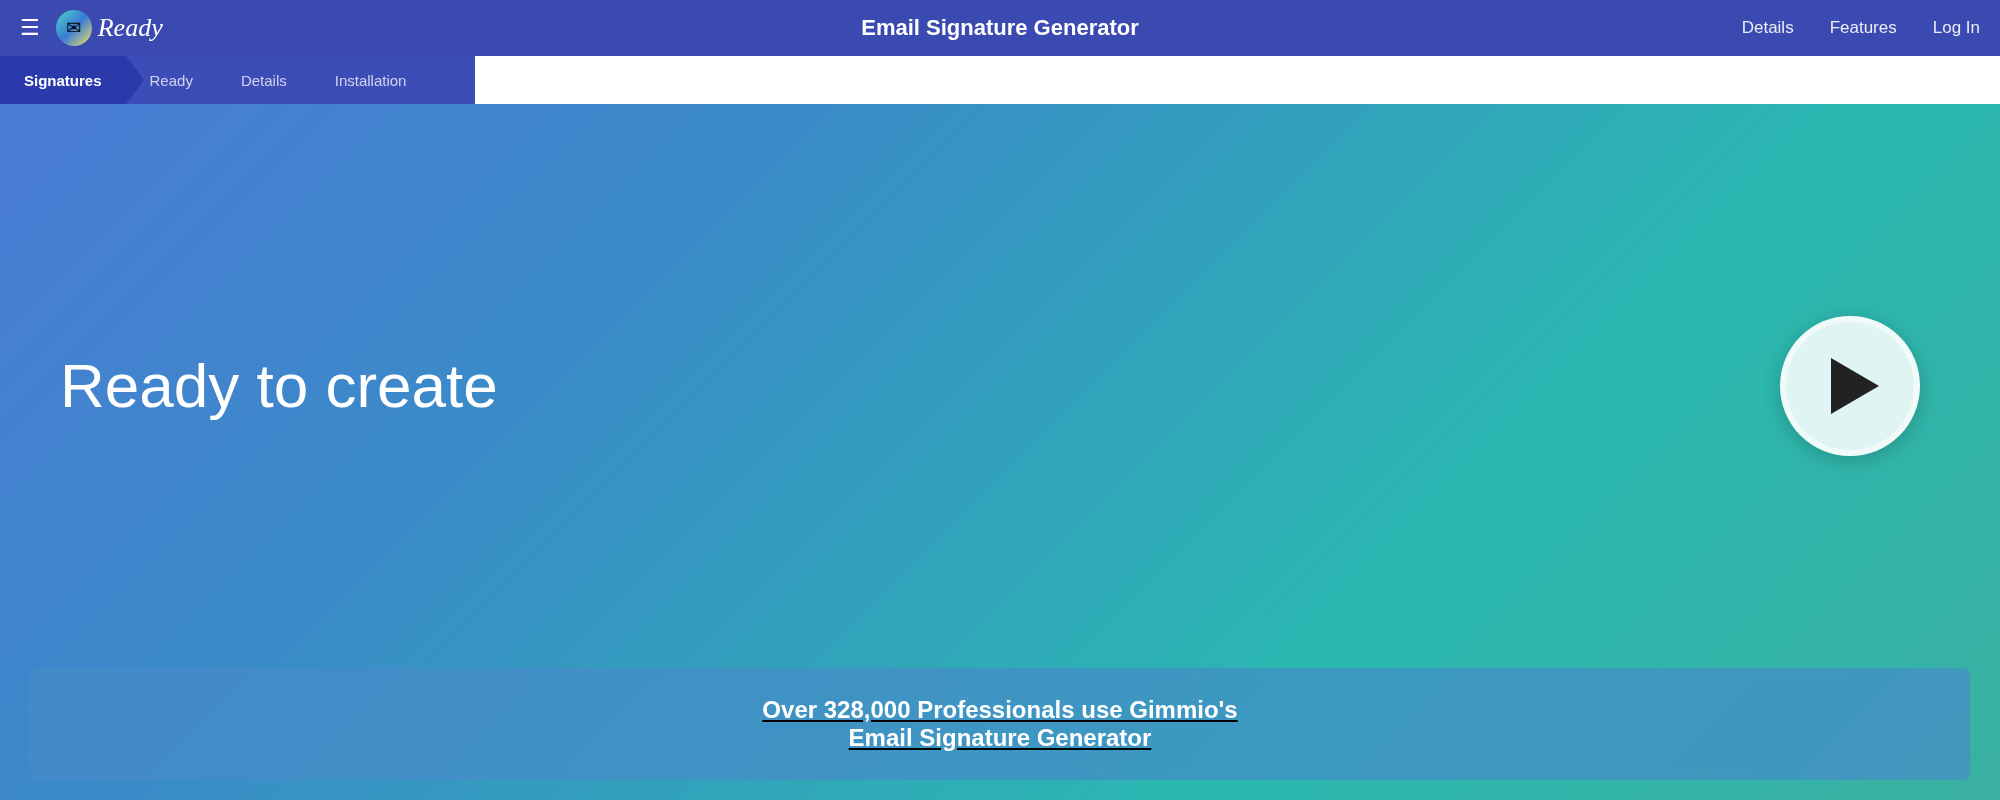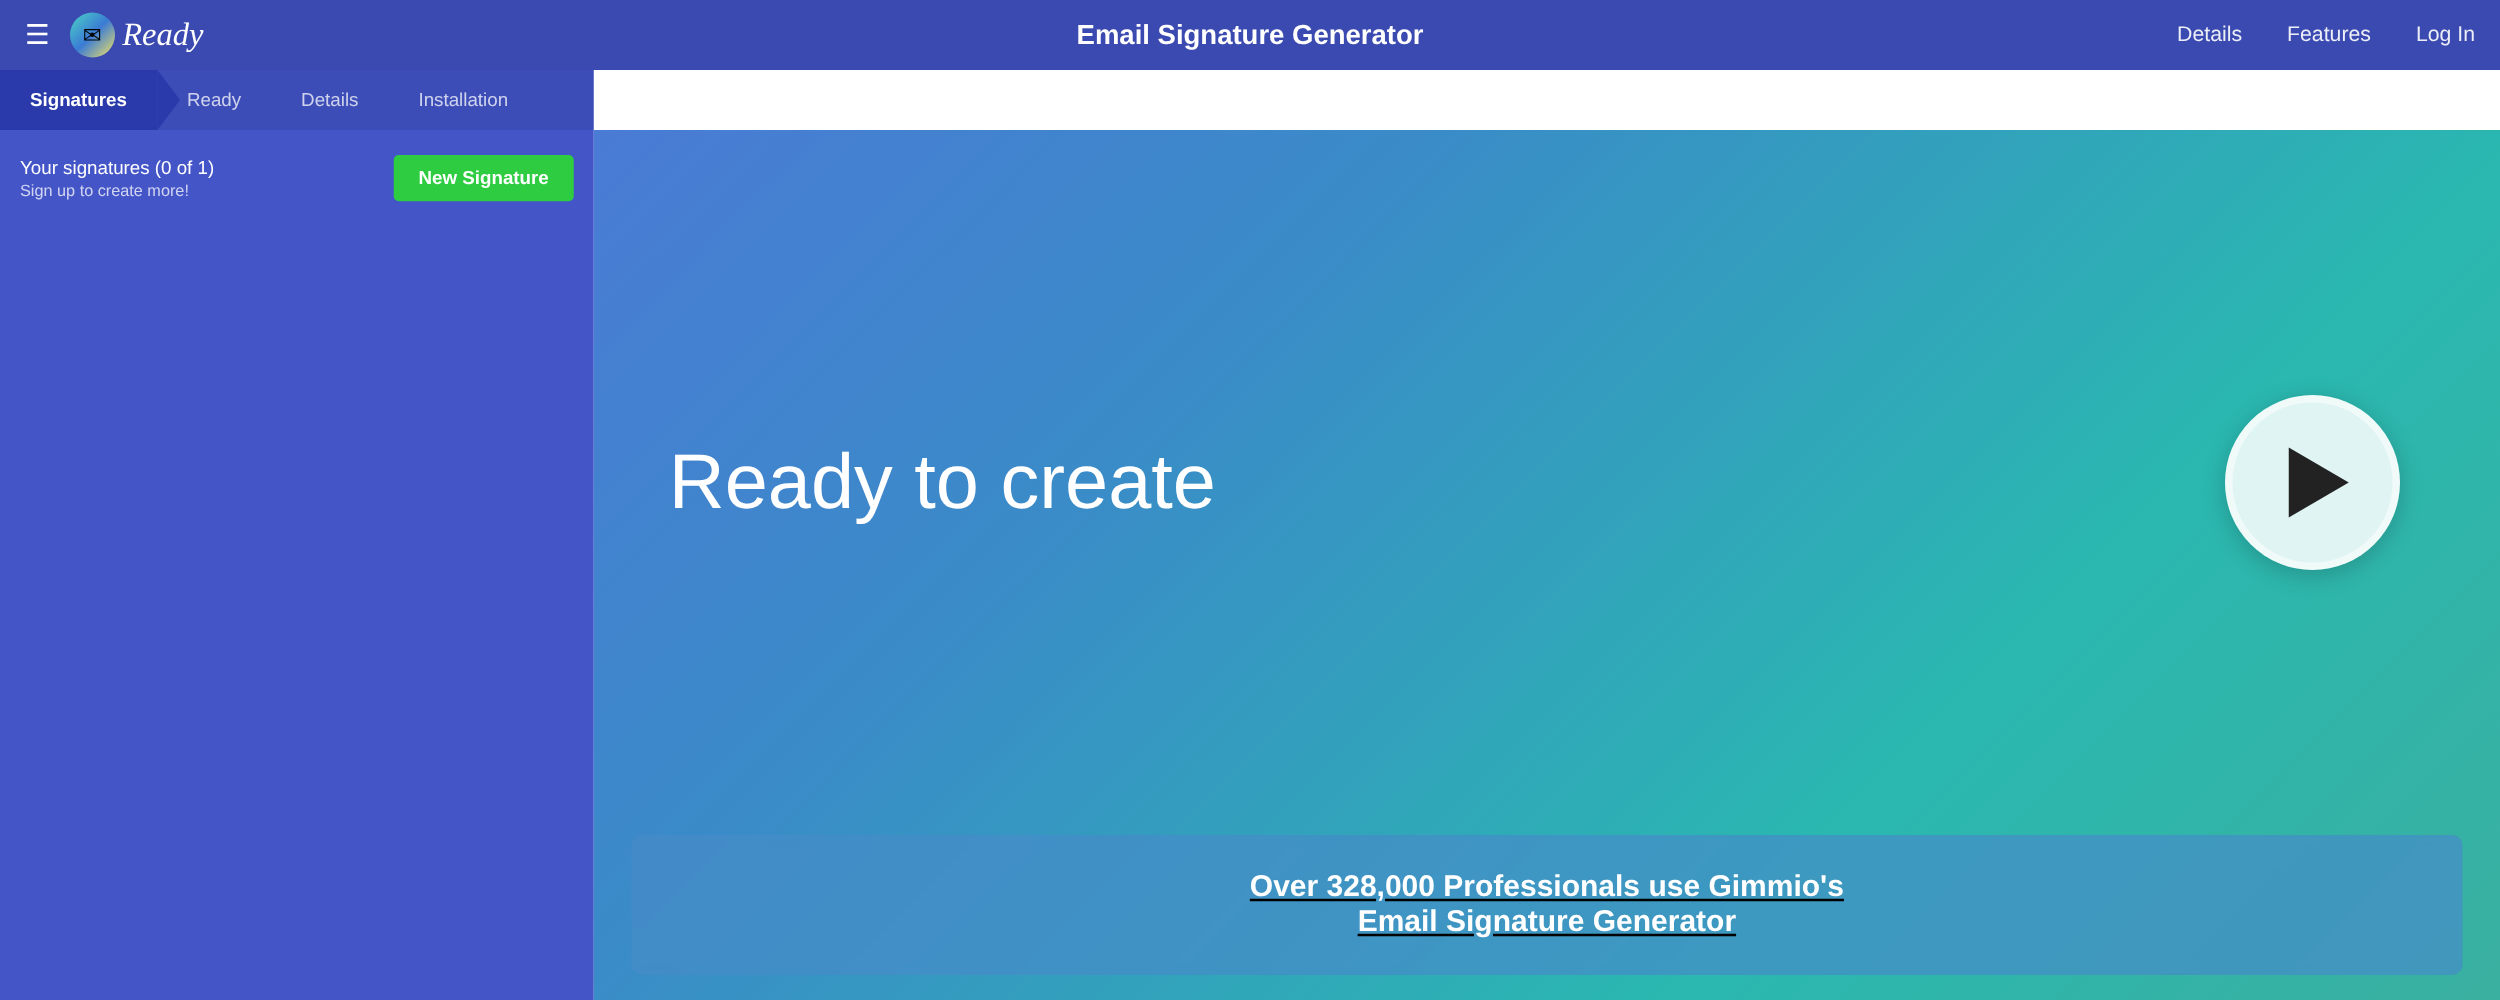--- a/index.html
+++ b/index.html
@@ -240,29 +240,20 @@
 
 <div class="tabsbar">
   <div class="tab active">Signatures</div>
   <div class="tab">Ready</div>
   <div class="tab">Details</div>
   <div class="tab">Installation</div>
 </div>
 
 <div class="layout">
 
-  <aside class="sidebar">
-    <div class="sidebar-row">
-      <div class="sidebar-info">
-        <div class="sidebar-count">Your signatures (0 of 1)</div>
-        <div class="sidebar-sub">Sign up to create more!</div>
-      </div>
-      <button class="btn-new-sig">New Signature</button>
-    </div>
-  </aside>
 
   <main class="main">
     <div class="main-hero">
       <div class="hero-line1">Ready to create</div>
       <div class="play-btn">
         <div class="play-triangle"></div>
       </div>
     </div>
     <div class="main-banner">
       <div class="banner-text1">Over 328,000 Professionals use Gimmio's</div>

